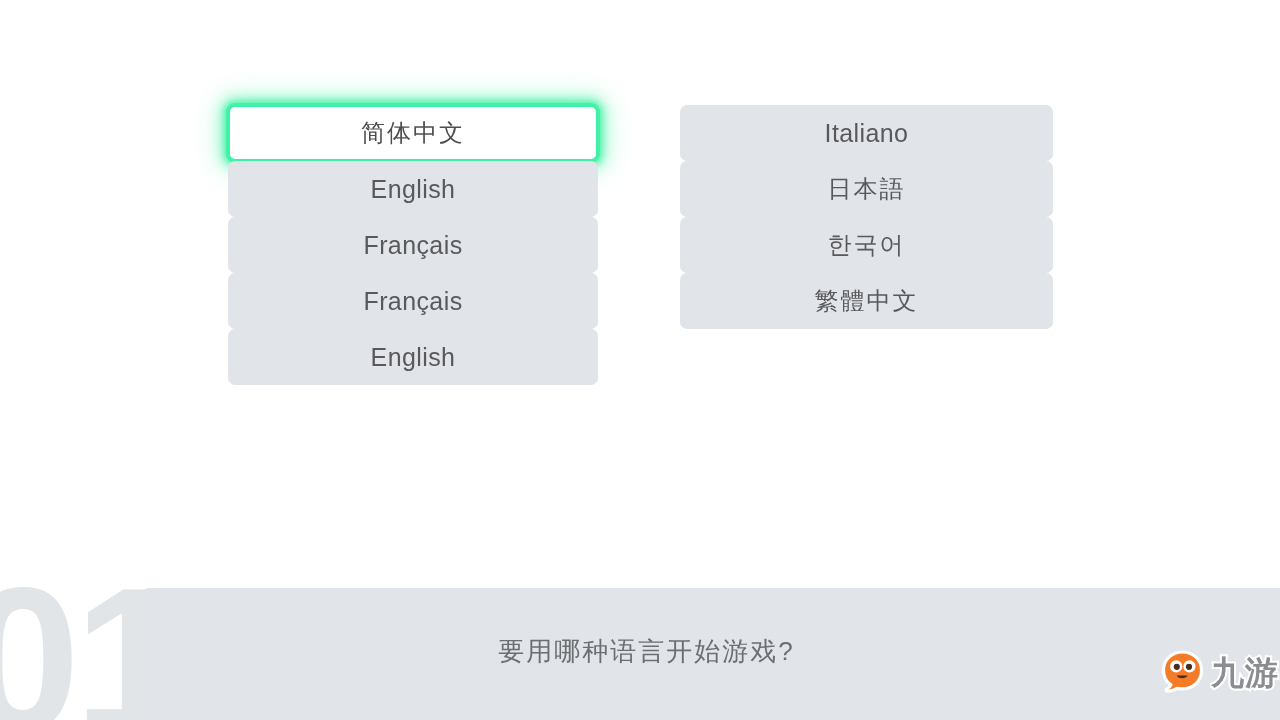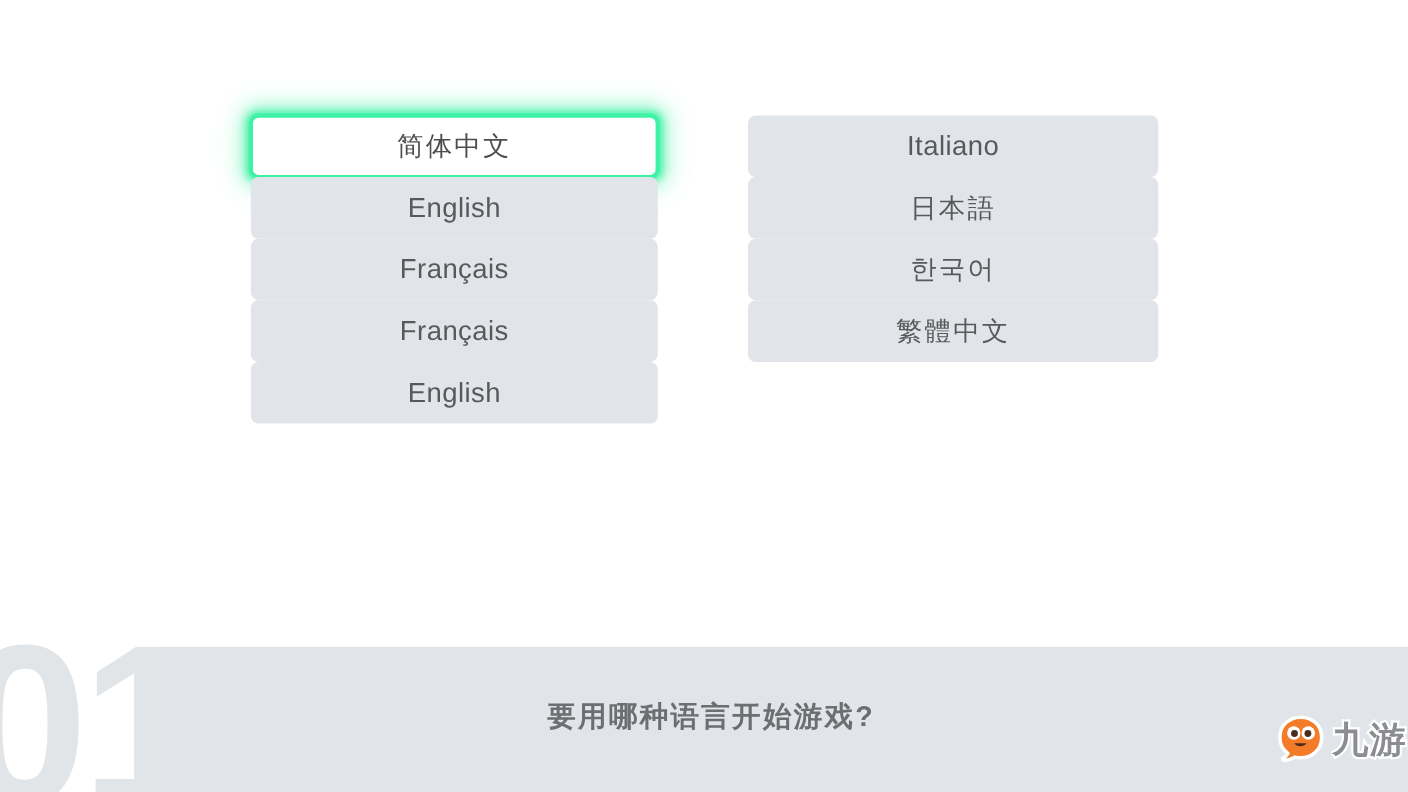--- a/index.html
+++ b/index.html
@@ -97,21 +97,20 @@
     align-items: center;
     justify-content: center;
   }
   .prompt-text {
     font-size: 26px;
     color: #6c6f72;
     letter-spacing: 2px;
     margin-left: -130px;
     margin-top: -6px;
     user-select: none;
-    font-weight: bold;
   }
 
   
   .watermark {
     position: absolute;
     right: -8px;
     top: 647px;
     height: 52px;
     display: flex;
     align-items: center;

